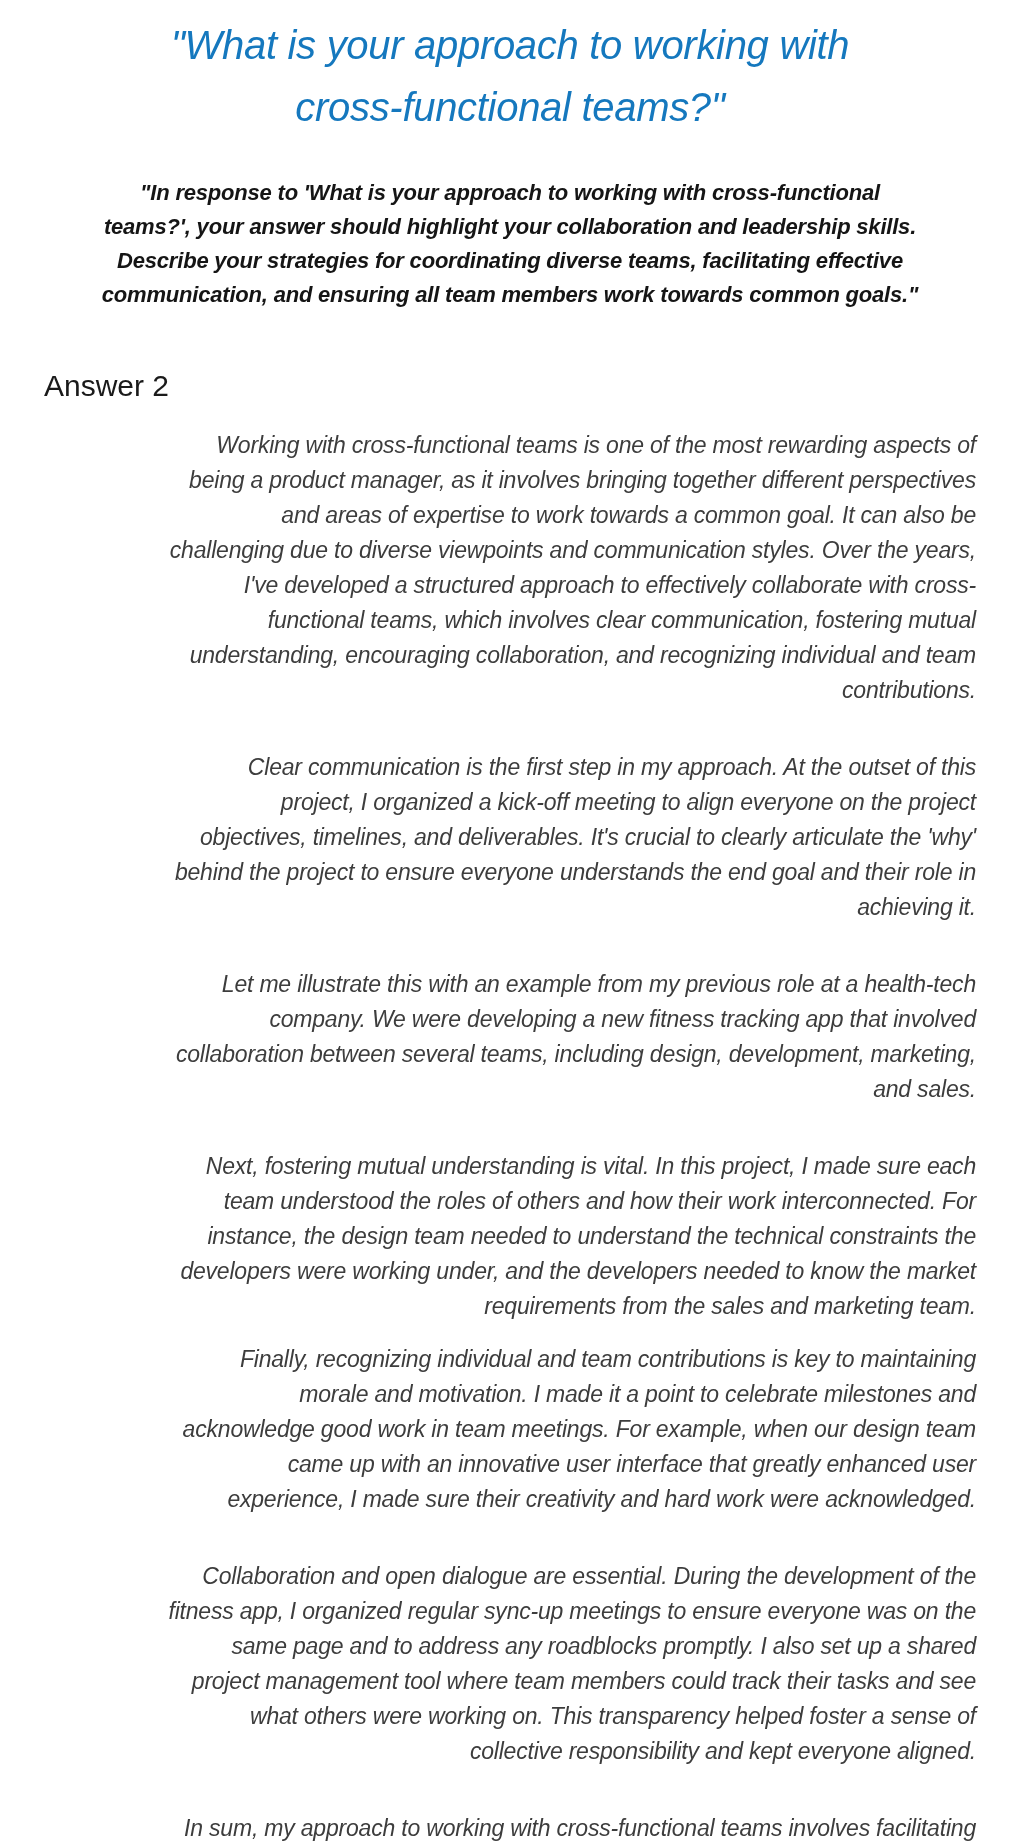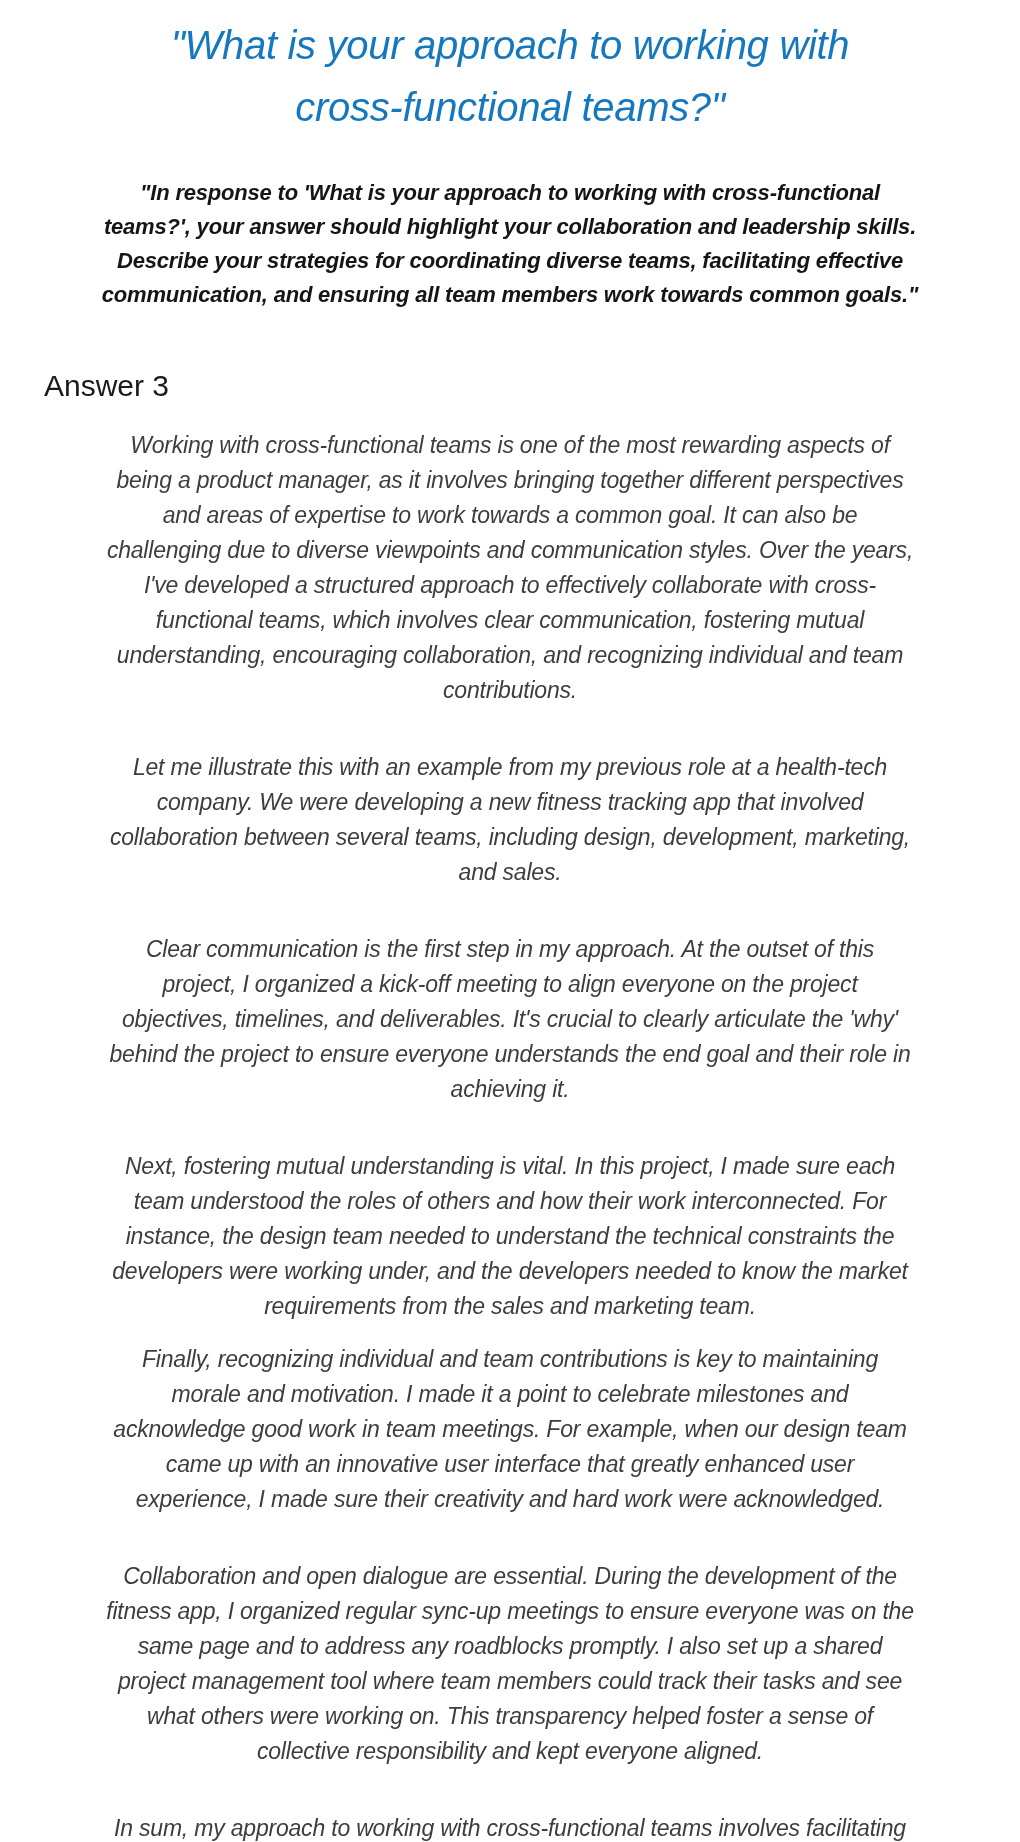--- a/index.html
+++ b/index.html
@@ -51,21 +51,21 @@
   }
   .para {
     margin: 0 0 42px 0;
     font-size: 23px;
     line-height: 35px;
     font-style: italic;
     font-weight: 400;
     color: var(--body-color, #3d3d3d);
     white-space: pre-line;
     letter-spacing: -0.2px;
-    text-align: center;
+    text-align: right;
   }
   .para.page-break-gap {
     margin-bottom: 18px;
   }
   .para.last {
     margin-bottom: 0;
   }
 </style>
 </head>
 <body>
@@ -73,41 +73,41 @@
 <div class="page">
 
   <h1 class="doc-title">"What is your approach to working with
 cross-functional teams?"</h1>
 
   <p class="prompt-quote">"In response to 'What is your approach to working with cross-functional
 teams?', your answer should highlight your collaboration and leadership skills.
 Describe your strategies for coordinating diverse teams, facilitating effective
 communication, and ensuring all team members work towards common goals."</p>
 
-  <h2 class="answer-heading">Answer 3</h2>
+  <h2 class="answer-heading">Answer 2</h2>
 
   <p class="para">Working with cross-functional teams is one of the most rewarding aspects of
 being a product manager, as it involves bringing together different perspectives
 and areas of expertise to work towards a common goal. It can also be
 challenging due to diverse viewpoints and communication styles. Over the years,
 I've developed a structured approach to effectively collaborate with cross-
 functional teams, which involves clear communication, fostering mutual
 understanding, encouraging collaboration, and recognizing individual and team
 contributions.</p>
 
-  <p class="para">Let me illustrate this with an example from my previous role at a health-tech
-company. We were developing a new fitness tracking app that involved
-collaboration between several teams, including design, development, marketing,
-and sales.</p>
-
   <p class="para">Clear communication is the first step in my approach. At the outset of this
 project, I organized a kick-off meeting to align everyone on the project
 objectives, timelines, and deliverables. It's crucial to clearly articulate the 'why'
 behind the project to ensure everyone understands the end goal and their role in
 achieving it.</p>
+
+  <p class="para">Let me illustrate this with an example from my previous role at a health-tech
+company. We were developing a new fitness tracking app that involved
+collaboration between several teams, including design, development, marketing,
+and sales.</p>
 
   <p class="para page-break-gap">Next, fostering mutual understanding is vital. In this project, I made sure each
 team understood the roles of others and how their work interconnected. For
 instance, the design team needed to understand the technical constraints the
 developers were working under, and the developers needed to know the market
 requirements from the sales and marketing team.</p>
 
   <p class="para">Finally, recognizing individual and team contributions is key to maintaining
 morale and motivation. I made it a point to celebrate milestones and
 acknowledge good work in team meetings. For example, when our design team

